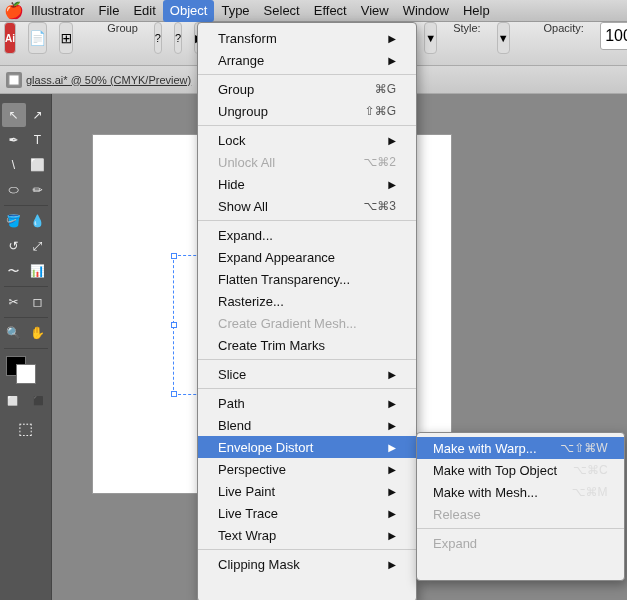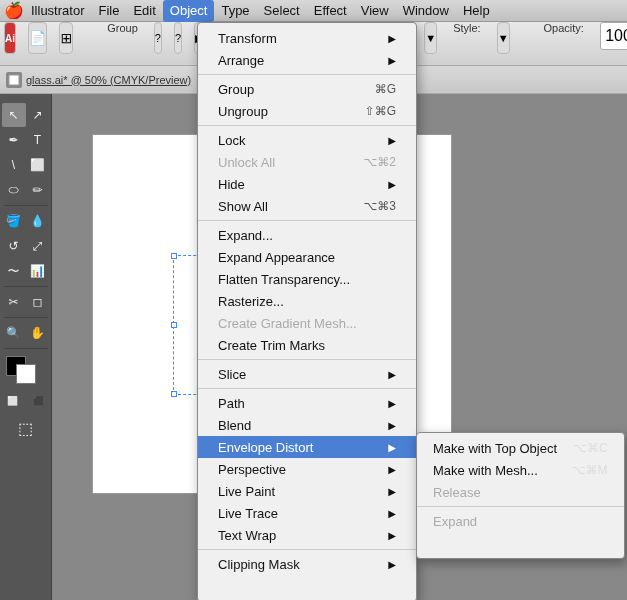--- a/index.html
+++ b/index.html
@@ -524,20 +524,24 @@
     </div>
     <div class="dropdown-item">
       <span>Blend</span>
       <span class="arrow">▶</span>
     </div>
     <div class="dropdown-item active" style="position:relative;">
       <span>Envelope Distort</span>
       <span class="arrow">▶</span>
 
       <div class="submenu" style="top: -4px; left: 100%;">
+        <div class="submenu-item active">
+          <span>Make with Warp...</span>
+          <span class="shortcut">⌥⇧⌘W</span>
+        </div>
         <div class="submenu-item">
           <span>Make with Top Object</span>
           <span class="shortcut">⌥⌘C</span>
         </div>
         <div class="submenu-item">
           <span>Make with Mesh...</span>
           <span class="shortcut">⌥⌘M</span>
         </div>
         <div class="submenu-item disabled">
           <span>Release</span>

